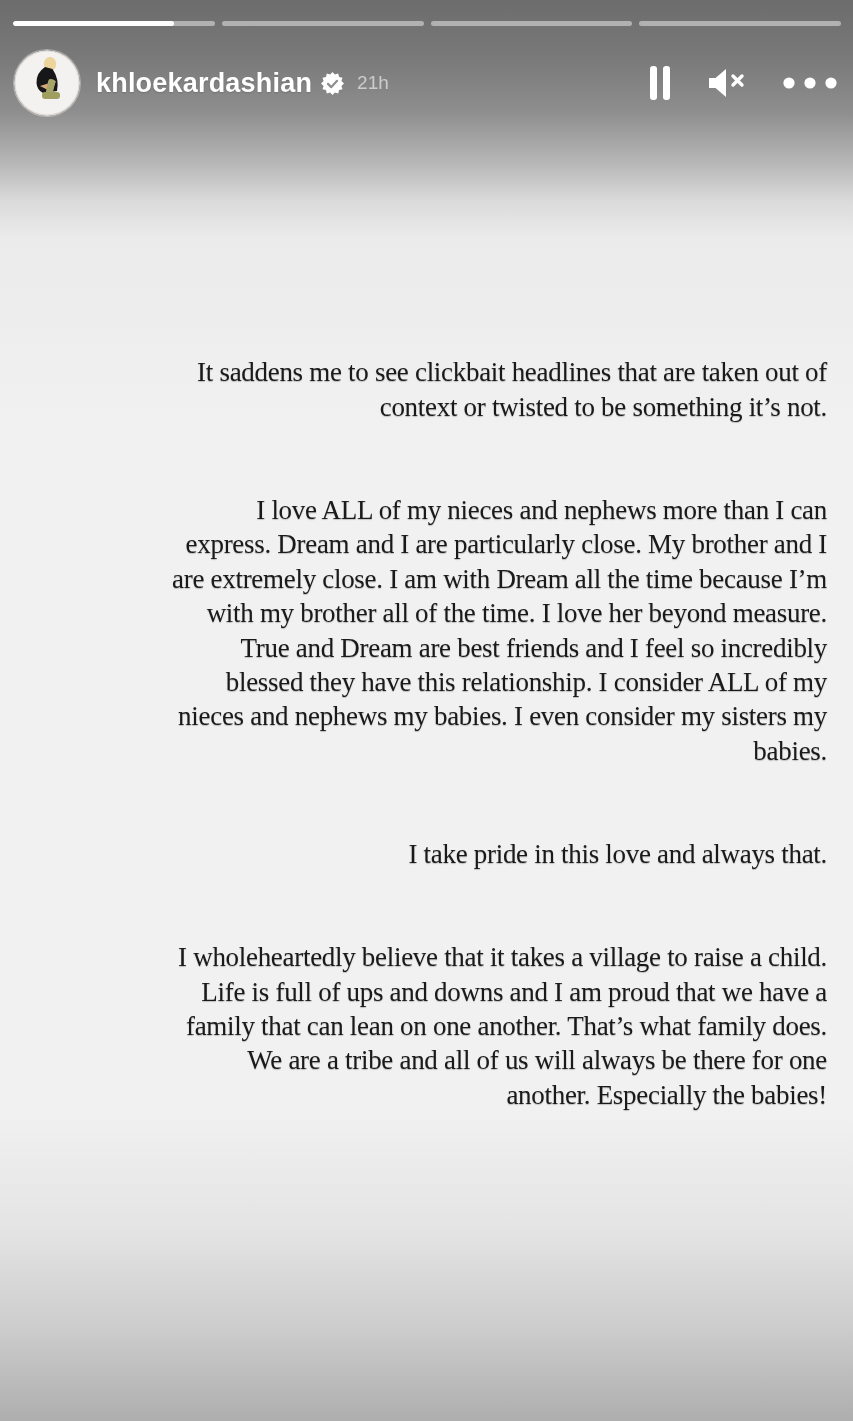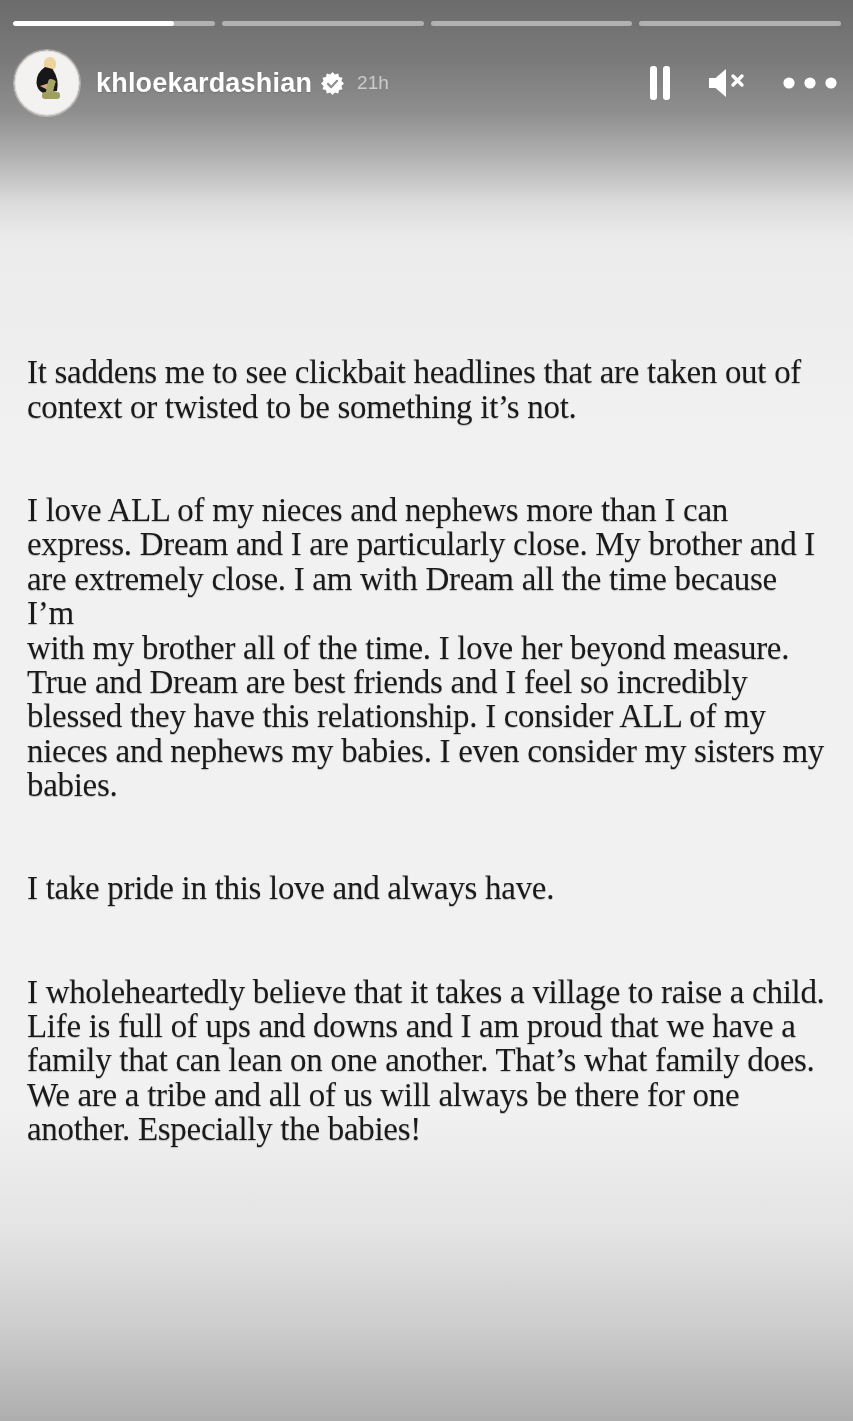--- a/index.html
+++ b/index.html
@@ -65,23 +65,23 @@
     display:flex; align-items:center; gap:36px;
   }
   .icon-btn {
     background:none; border:none; padding:0; cursor:pointer;
     display:flex; align-items:center; justify-content:center;
   }
 
   
   .story-text {
     position:absolute; top:321px; left:27px; right:26px;
-    text-align:left;
+    text-align:right;
     font-family:"Liberation Serif", "DejaVu Serif", serif;
-    font-size:33px; line-height:34.4px;
+    font-size:27px; line-height:34.4px;
     letter-spacing:-0.3px;
     color:#1a1a1a;
     text-shadow:0 1px 1px rgba(70,70,70,0.30);
     white-space:pre-line;
   }
   .story-text p { margin:0 0 34.4px 0; }
   .story-text p:last-child { margin-bottom:0; }
 </style>
 </head>
 <body>
@@ -146,21 +146,21 @@
     <p>It saddens me to see clickbait headlines that are taken out of
 context or twisted to be something it’s not.</p>
     <p>I love ALL of my nieces and nephews more than I can
 express. Dream and I are particularly close. My brother and I
 are extremely close. I am with Dream all the time because I’m
 with my brother all of the time. I love her beyond measure.
 True and Dream are best friends and I feel so incredibly
 blessed they have this relationship. I consider ALL of my
 nieces and nephews my babies. I even consider my sisters my
 babies.</p>
-    <p>I take pride in this love and always have.</p>
+    <p>I take pride in this love and always that.</p>
     <p>I wholeheartedly believe that it takes a village to raise a child.
 Life is full of ups and downs and I am proud that we have a
 family that can lean on one another. That’s what family does.
 We are a tribe and all of us will always be there for one
 another. Especially the babies!</p>
   </div>
 
 </div>
 
 </body></html>

